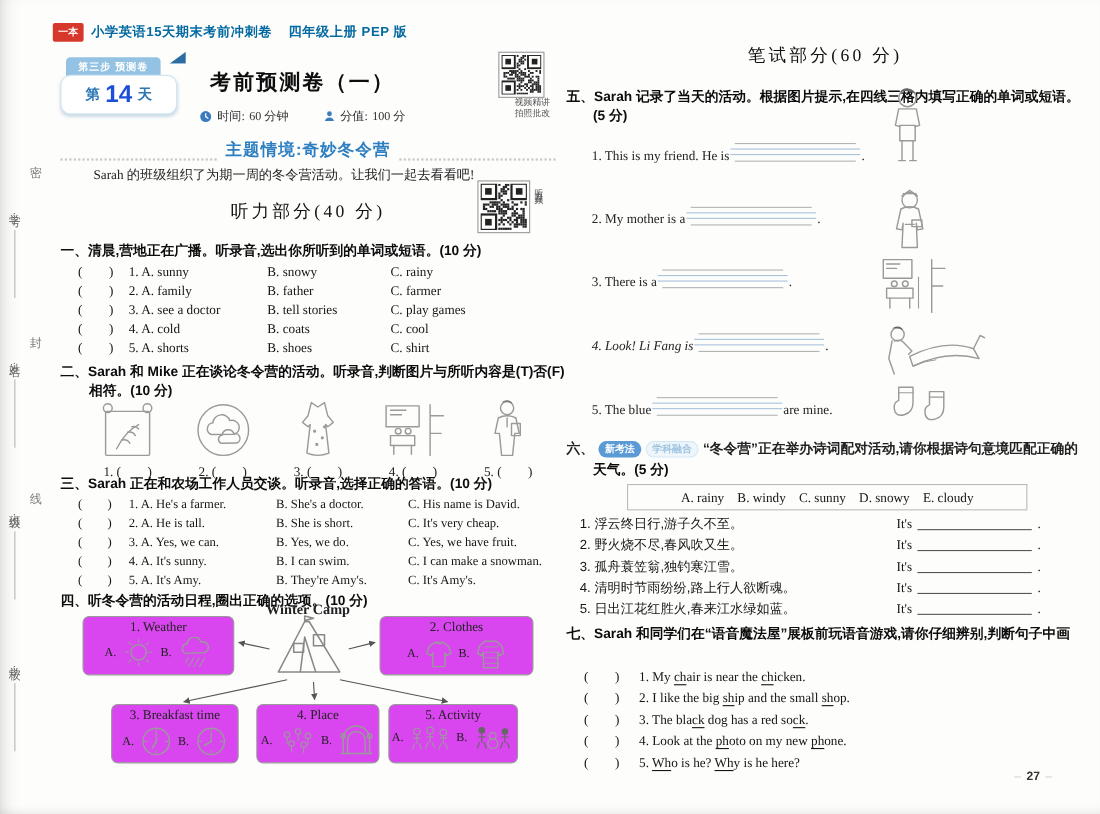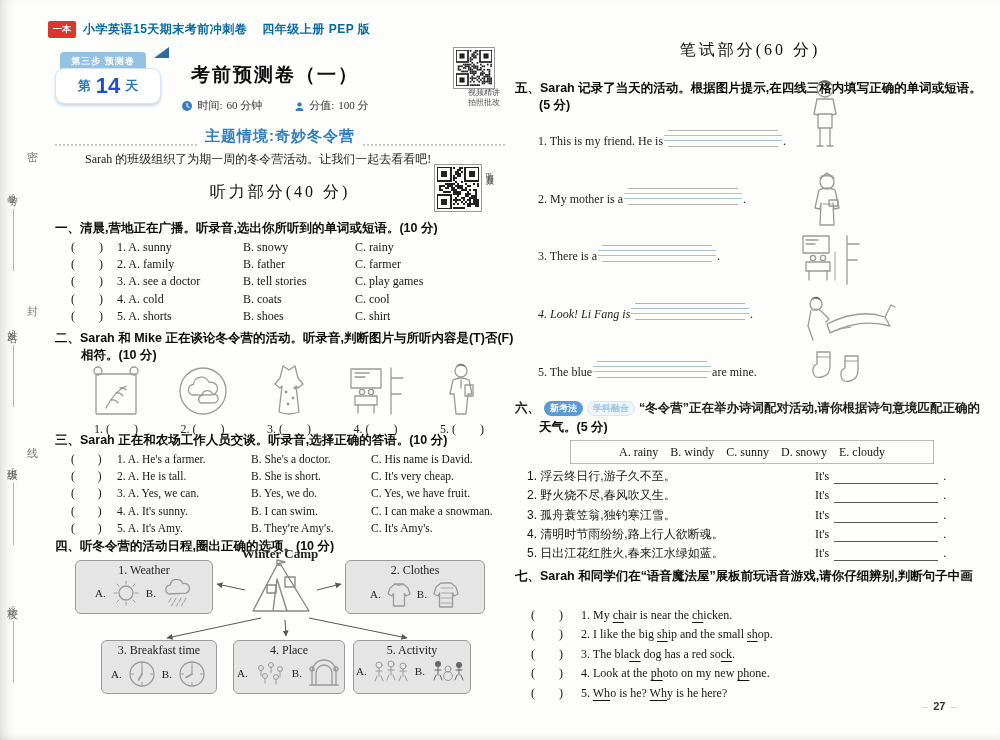--- a/index.html
+++ b/index.html
@@ -66,21 +66,21 @@
   .s2-items { position:absolute; left:22px; top:316px; width:424px; display:flex; justify-content:space-between; }
   .s2-item { width:78px; text-align:center; }
   .s2-item .img { height:54px; display:flex; align-items:flex-end; justify-content:center; }
   .s2-label { font:12px "Liberation Serif", serif; margin-top:3px; }
 
   
   .wc { position:absolute; left:0; top:498px; width:450px; height:158px; }
   .wc-title { position:absolute; left:0; top:0; width:450px; text-align:center; font:bold 13px "Liberation Serif", serif; }
   .wc-arrows { position:absolute; left:0; top:0; }
   .wc-tent { position:absolute; left:192px; top:13px; }
-  .wc-box { position:absolute; border:1px solid #9a9a9a; border-radius:6px; text-align:center; background:#e5e5e5; }
+  .wc-box { position:absolute; border:1px solid #9a9a9a; border-radius:6px; text-align:center; background:#d946ef; }
   .wc-box .bt { font:12px "Liberation Serif", serif; margin-top:2px; }
   .wc-opts { display:flex; justify-content:center; align-items:center; gap:5px; margin-top:1px;
              font:11px "Liberation Serif", serif; }
   .wcb1 { left:20px;  top:14px; width:136px; height:52px; }
   .wcb2 { left:290px; top:14px; width:138px; height:52px; }
   .wcb3 { left:46px;  top:94px; width:114px; height:52px; }
   .wcb4 { left:178px; top:94px; width:110px; height:52px; }
   .wcb5 { left:298px; top:94px; width:116px; height:52px; }
 
   
@@ -97,21 +97,21 @@
 
   .s6-head { position:absolute; left:0; top:372px; display:flex; align-items:center; gap:4px;
              font-size:12.5px; font-weight:bold; white-space:nowrap; }
   .badge-pill { background:#5b9bd5; color:#fff; font-size:9px; padding:1px 6px; border-radius:8px; font-weight:bold; }
   .badge-ghost { color:#9ec4e0; background:#eef6fb; border:1px solid #d3e7f4; font-size:9px; padding:0 5px;
                  border-radius:8px; font-weight:bold; }
   .s6-box { position:absolute; left:55px; top:412px; width:362px; height:22px; border:1px solid #bbb;
             text-align:center; font:12px "Liberation Serif", serif; line-height:22px; color:#151515; }
   .poem-row { display:flex; height:19.3px; font-size:12px; align-items:baseline; color:#151515; }
   .poem-text { width:288px; }
-  .ans { font:12px "Liberation Serif", serif; display:flex; gap:5px; align-items:flex-end; }
+  .ans { font:12px "Liberation Serif", serif; display:flex; gap:5px; align-items:flex-start; }
   .blank { display:inline-block; width:104px; border-bottom:1px solid #555; height:12px; }
 
   .s7-row { display:grid; grid-template-columns:50px 1fr; font:12px "Liberation Serif", serif;
             line-height:19.4px; color:#151515; }
   .useg { text-decoration:underline; text-underline-offset:3px; }
 
   .pagenum { position:absolute; left:402px; top:672px; font-size:11px; font-weight:bold; color:#333; }
   .pagenum .dash { color:#ccc; font-weight:normal; margin:0 5px; }
 
   svg { display:block; }

